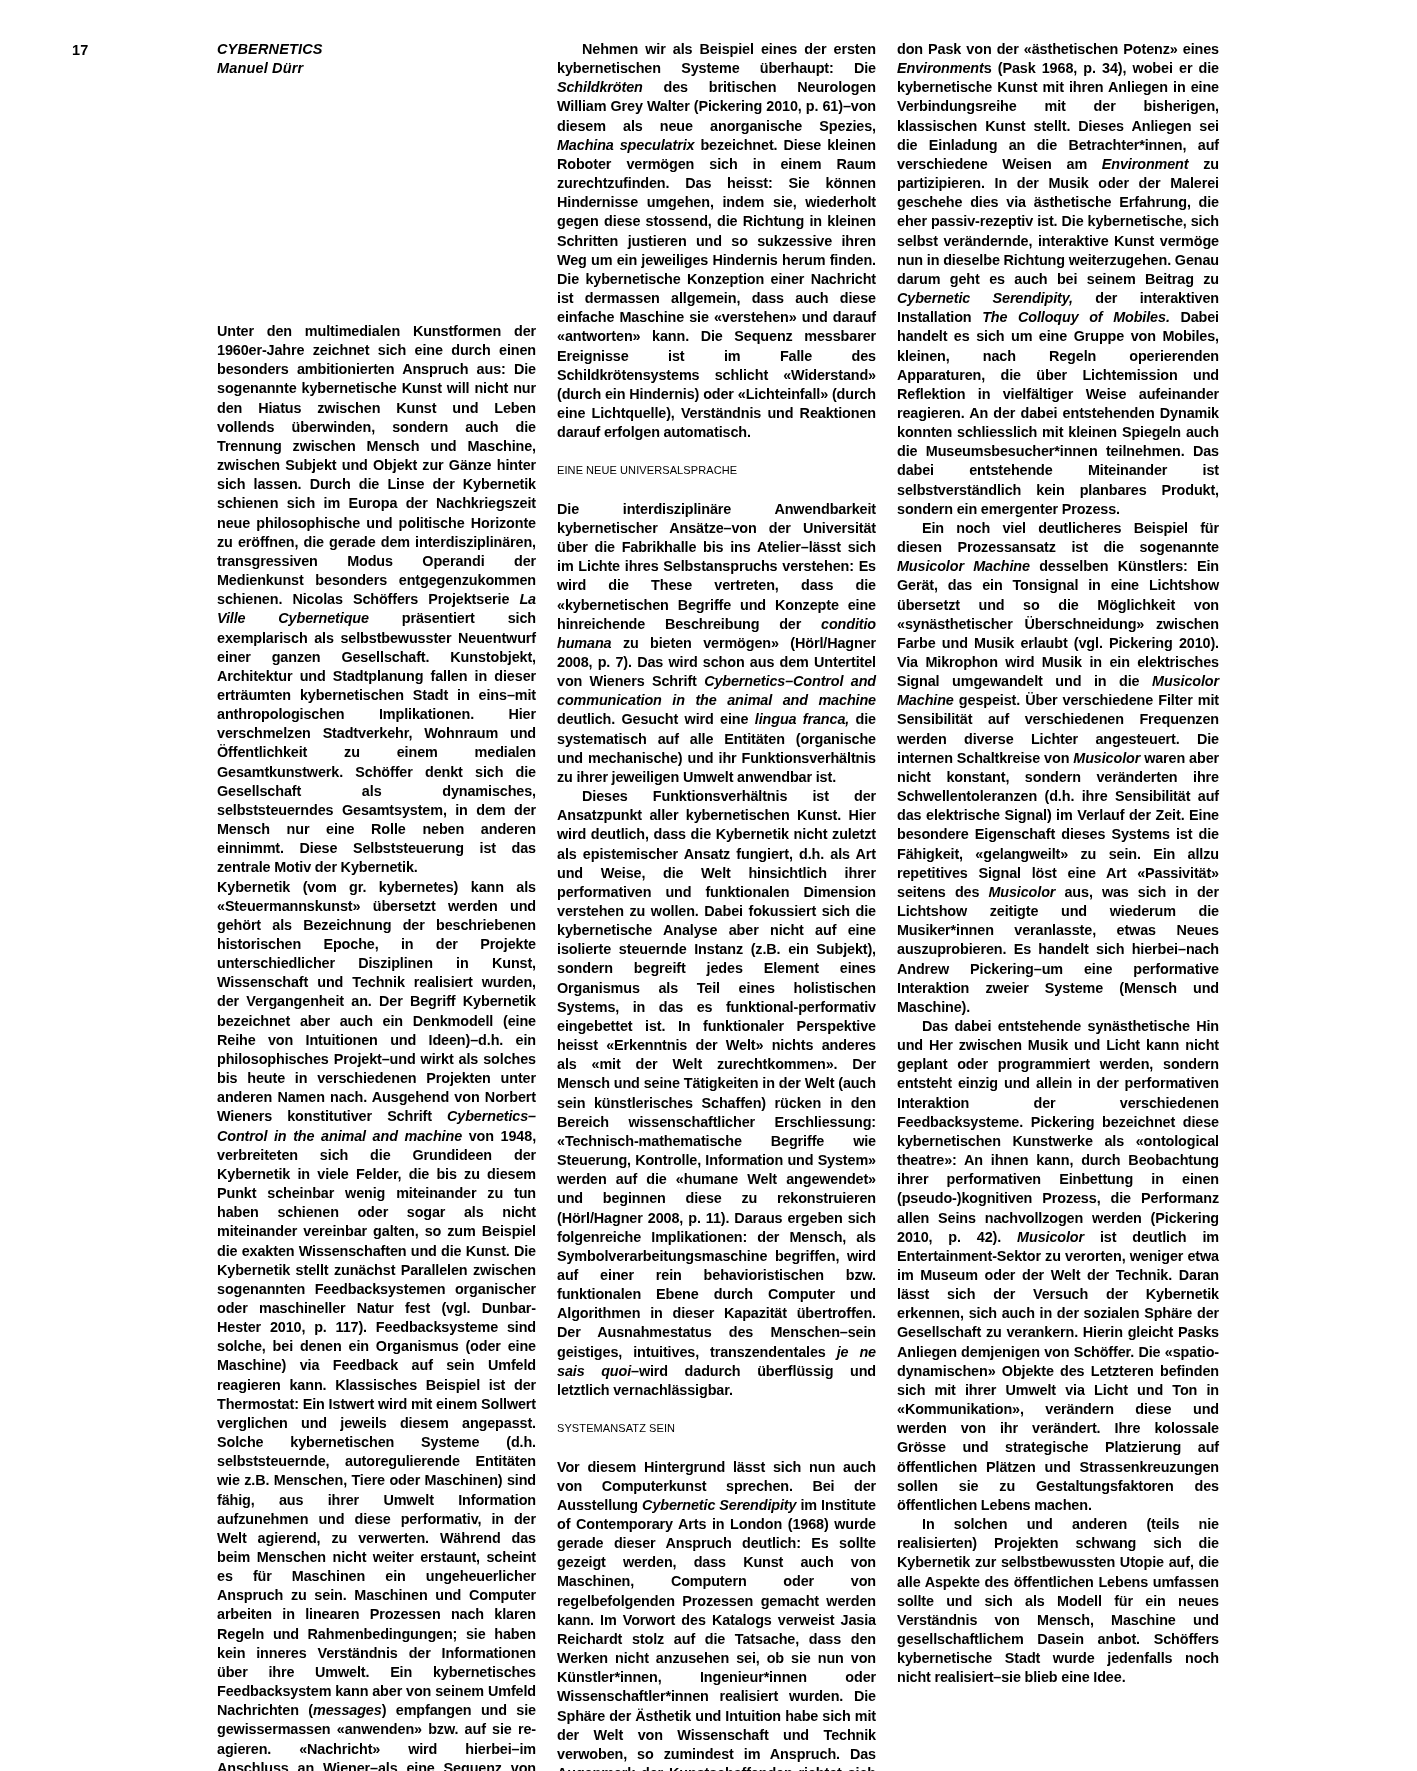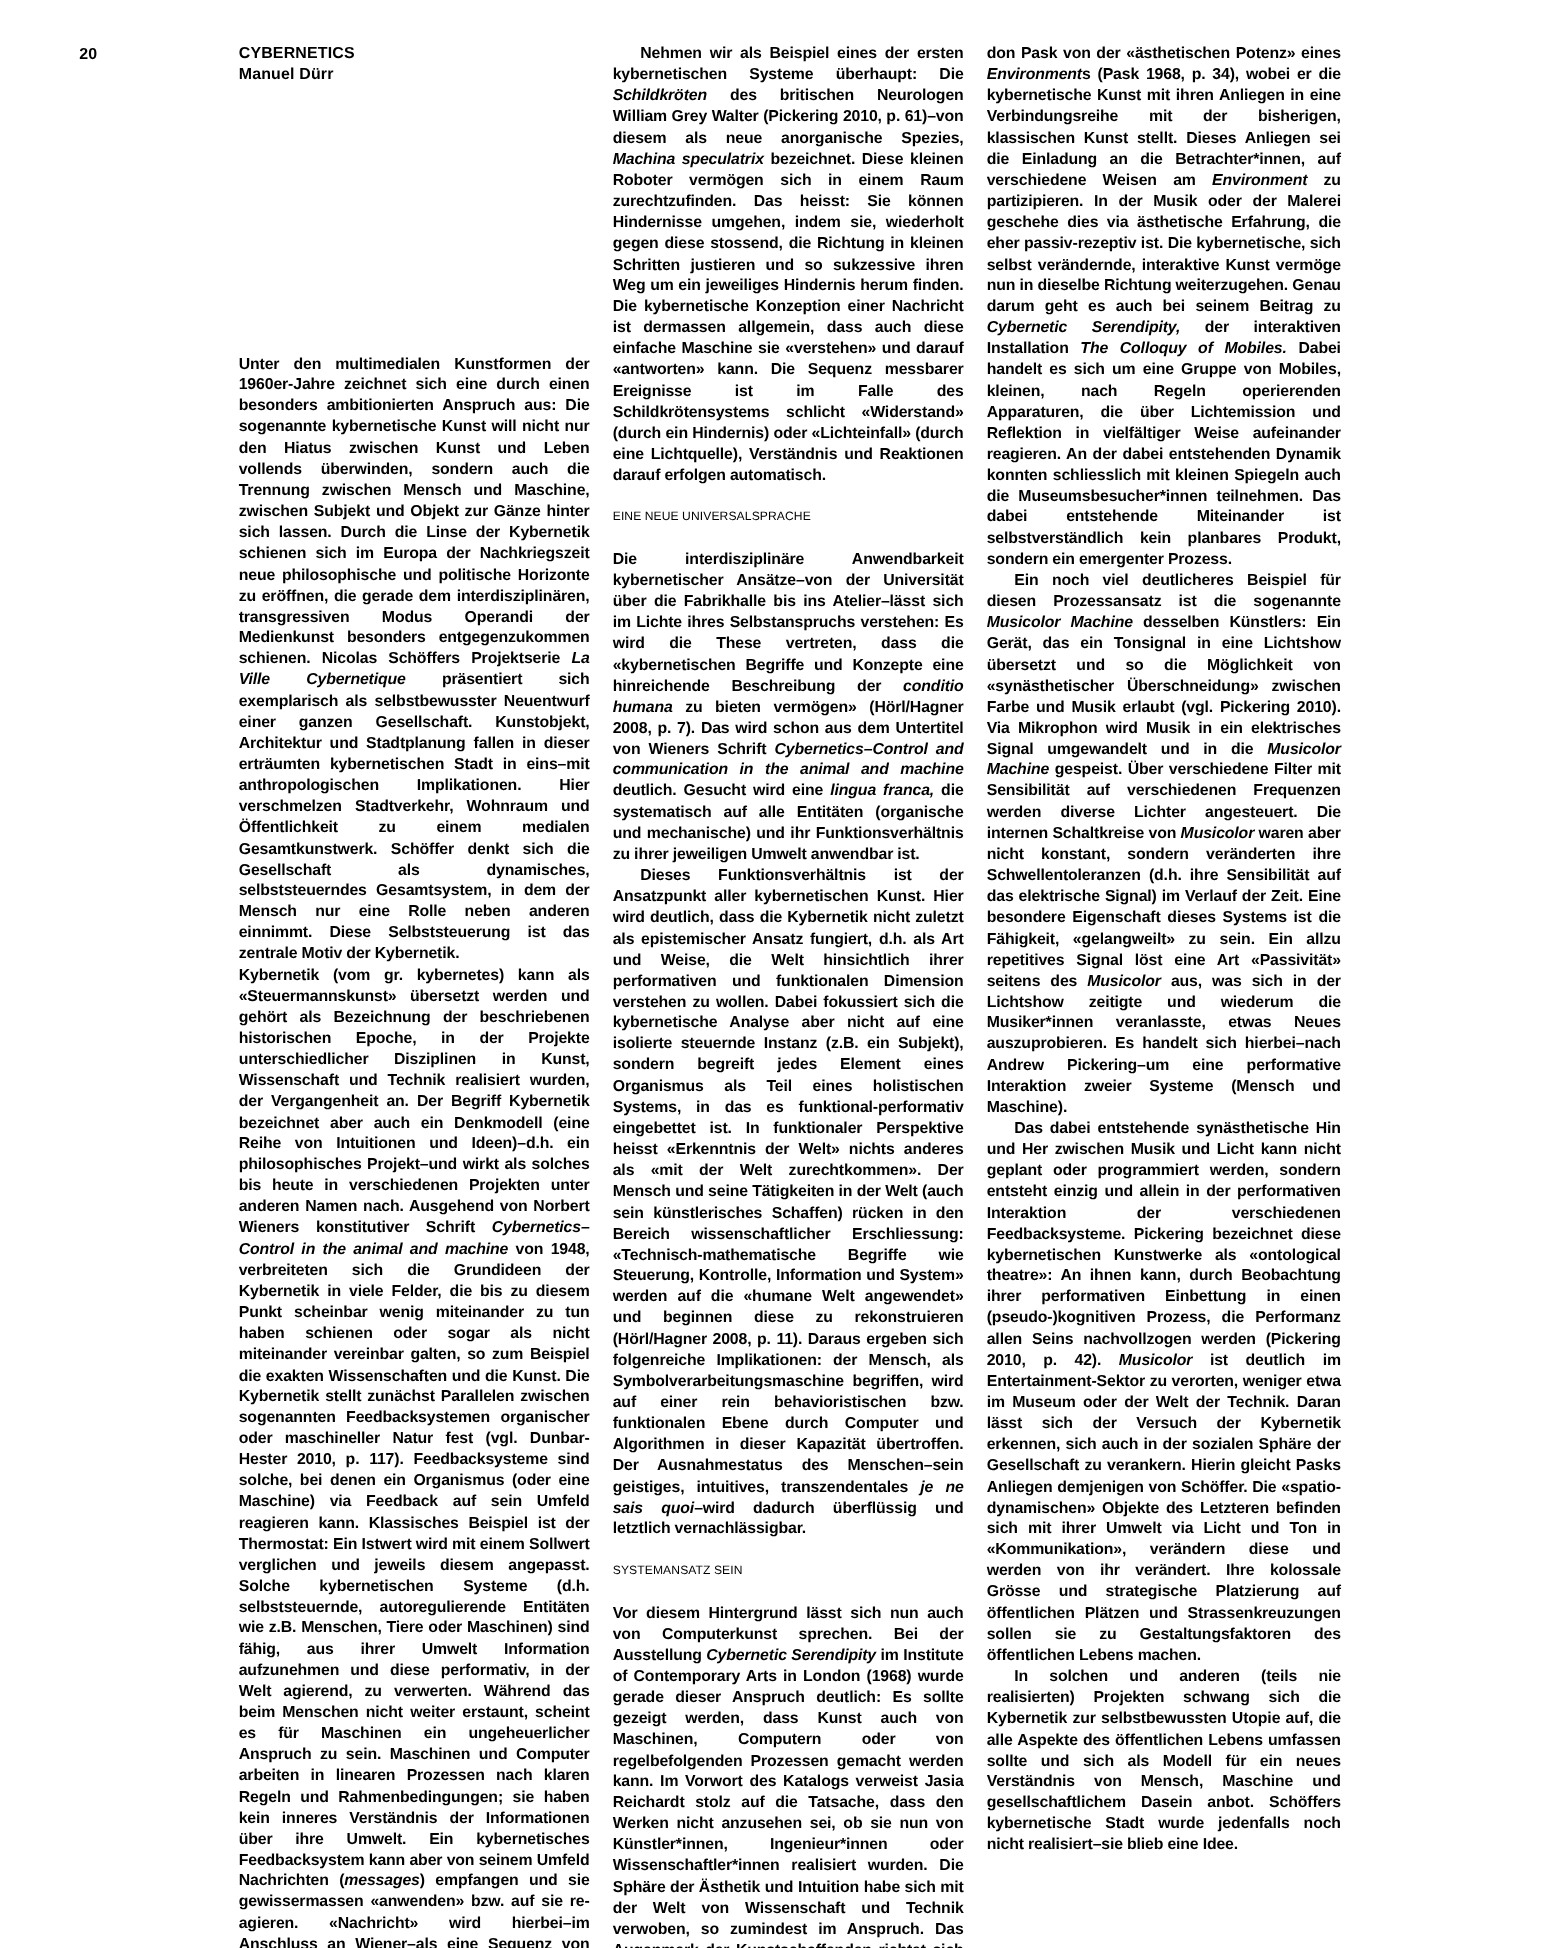--- a/index.html
+++ b/index.html
@@ -30,20 +30,21 @@
   
   .running-head {
     position: absolute;
     left: 217px;
     top: 40px;
     width: 320px;
     font-size: 14.5px;
     font-weight: bold;
     line-height: 18.5px;
     letter-spacing: 0.15px;
+    font-style: italic;
   }
   .running-head .rh-line { display: block; }
 
   
   .col {
     position: absolute;
     top: 40px;
     font-size: 14.4px;
     font-weight: bold;
     line-height: 19.15px;
@@ -79,21 +80,21 @@
   }
 
   em, .ital {
     font-style: italic;
     font-weight: bold;
   }
 </style>
 </head>
 <body>
 
-<div class="folio">20</div>
+<div class="folio">17</div>
 
 <div class="running-head">
   <span class="rh-line">CYBERNETICS</span>
   <span class="rh-line">Manuel Dürr</span>
 </div>
 
 <div class="col" id="col-1">
 
   <p>
     <span>Unter den multimedialen Kunstformen der 1960er-Jahre zeichnet sich eine durch einen besonders ambitionierten Anspruch aus: Die sogenannte kybernetische Kunst will nicht nur den Hiatus zwischen Kunst und Leben vollends überwinden, sondern auch die Trennung zwischen Mensch und Maschine, zwischen Subjekt und Objekt zur Gänze hinter sich lassen. Durch die Linse der Kybernetik schienen sich im Europa der Nachkriegszeit neue philosophische und politische Horizonte zu eröffnen, die gerade dem interdisziplinären, transgressiven Modus Operandi der Medienkunst besonders entgegenzukommen schienen. Nicolas Schöffers Projektserie </span><em>La Ville Cybernetique</em><span> präsentiert sich exemplarisch als selbstbewusster Neuentwurf einer ganzen Gesellschaft. Kunstobjekt, Architektur und Stadtplanung fallen in dieser erträumten kybernetischen Stadt in eins–mit anthropologischen Implikationen. Hier verschmelzen Stadtverkehr, Wohnraum und Öffentlichkeit zu einem medialen Gesamtkunstwerk. Schöffer denkt sich die Gesellschaft als dynamisches, selbststeuerndes Gesamtsystem, in dem der Mensch nur eine Rolle neben anderen einnimmt. Diese Selbststeuerung ist das zentrale Motiv der Kybernetik.</span>

